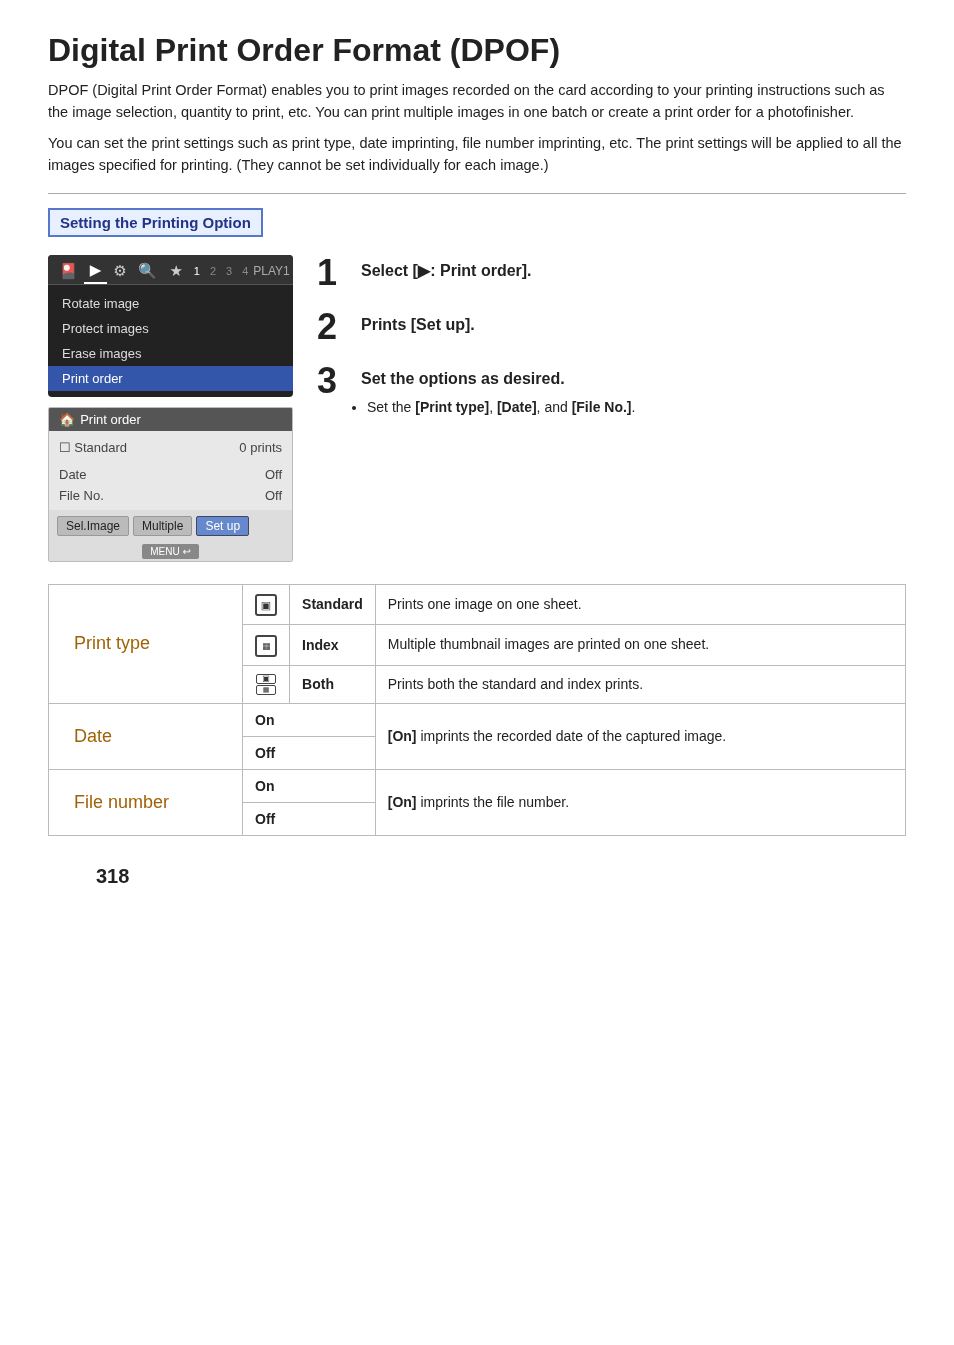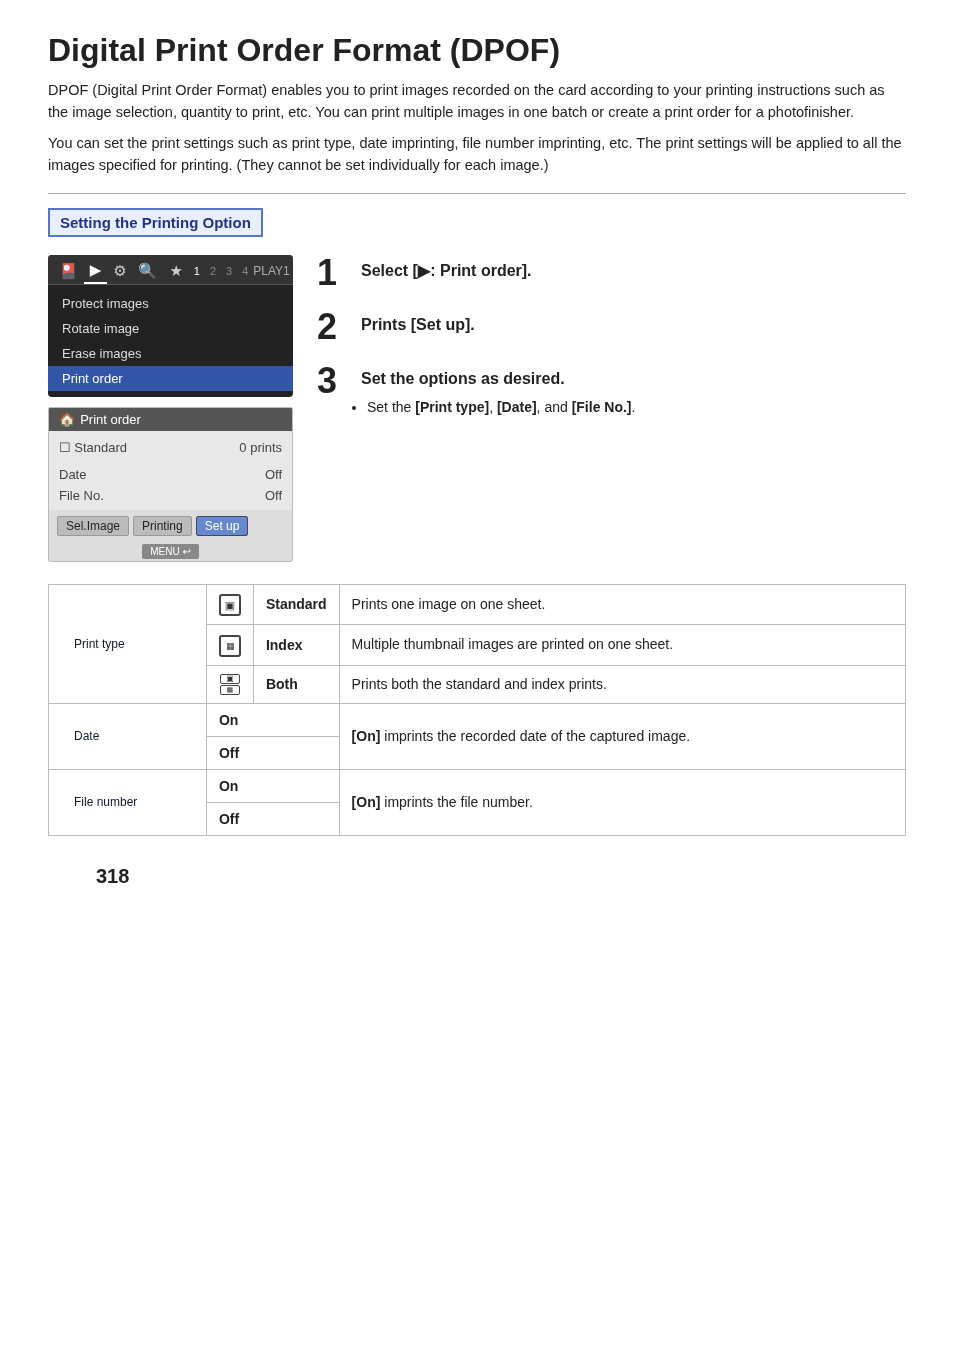--- a/index.html
+++ b/index.html
@@ -201,22 +201,22 @@
       border-collapse: collapse;
       font-size: 14px;
       margin-top: 10px;
     }
     .options-table td, .options-table th {
       border: 1px solid #bbb;
       padding: 8px 12px;
       vertical-align: middle;
     }
     .options-table .row-label {
-      font-size: 12px;
-      color: #0f172a;
+      font-size: 18px;
+      color: #a16207;
       white-space: nowrap;
       padding-left: 25px;
     }
     .options-table .icon-cell {
       text-align: center;
       font-size: 18px;
       color: #333;
       width: 40px;
     }
     .options-table .option-name {
@@ -269,22 +269,22 @@
         <span class="tab-icon">⚙</span>
         <span class="tab-icon">🔍</span>
         <span class="tab-icon">★</span>
         <span class="tab-number active">1</span>
         <span class="tab-number">2</span>
         <span class="tab-number">3</span>
         <span class="tab-number">4</span>
         <span class="play-label">PLAY1</span>
       </div>
       <div class="menu-items">
+        <div class="menu-item">Rotate image</div>
         <div class="menu-item">Protect images</div>
-        <div class="menu-item">Rotate image</div>
         <div class="menu-item">Erase images</div>
         <div class="menu-item highlighted">Print order</div>
       </div>
     </div>
 
     <div class="print-order-panel">
       <div class="panel-title">
         <span>🏠</span>
         <span>Print order</span>
       </div>
@@ -298,21 +298,21 @@
           <span class="label">Date</span>
           <span class="val">Off</span>
         </div>
         <div class="panel-row">
           <span class="label">File No.</span>
           <span class="val">Off</span>
         </div>
       </div>
       <div class="panel-buttons">
         <button class="panel-btn">Sel.Image</button>
-        <button class="panel-btn">Printing</button>
+        <button class="panel-btn">Multiple</button>
         <button class="panel-btn active">Set up</button>
       </div>
       <div class="panel-menu-icon">
         <span class="menu-icon-box">MENU ↩</span>
       </div>
     </div>
   </div>
 
   <div class="steps-text-col">
     <div class="step-item">

